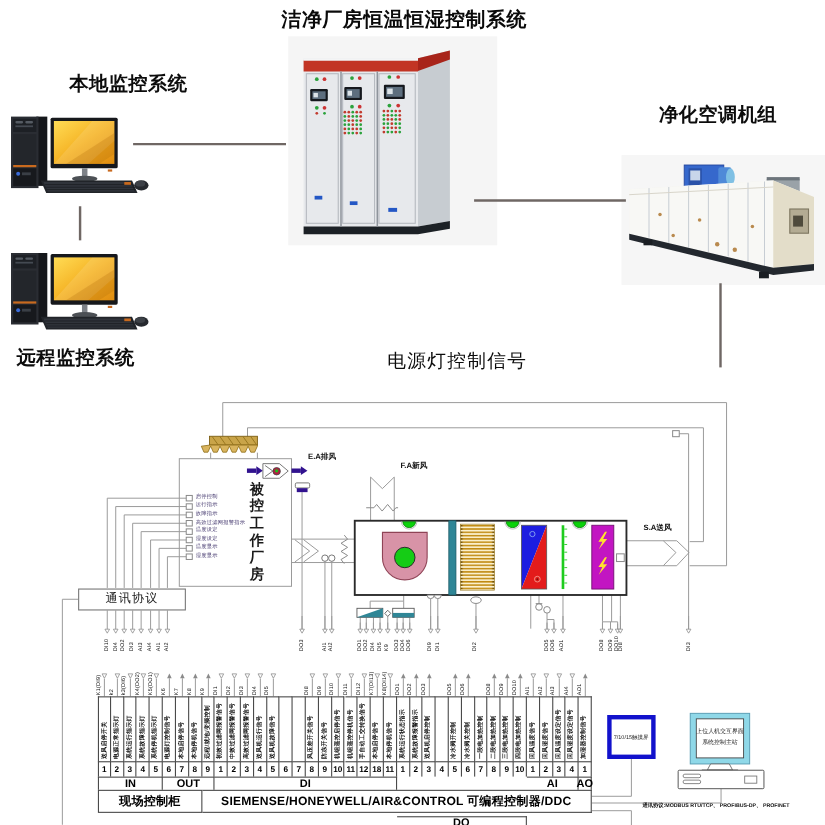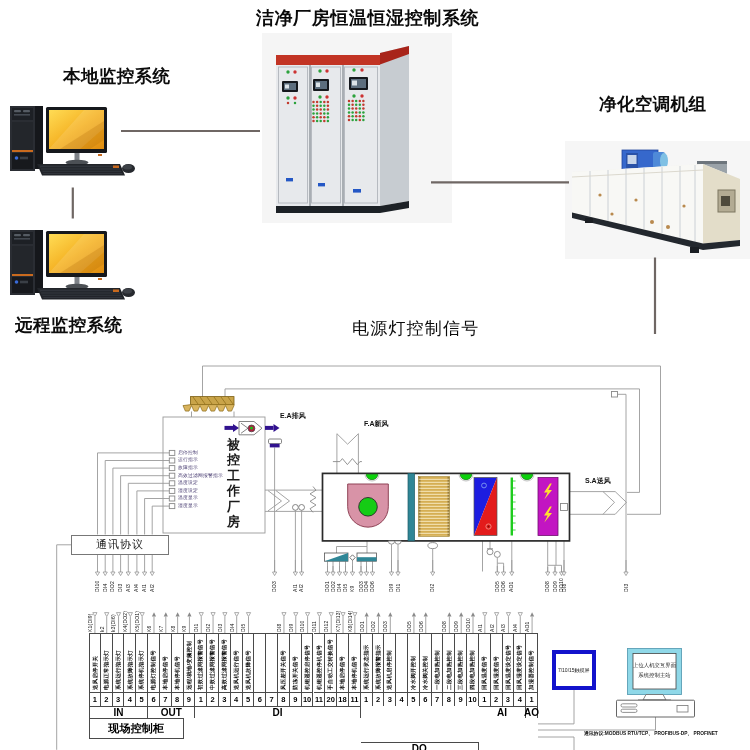--- a/index.html
+++ b/index.html
@@ -686,21 +686,21 @@
       <div class="cell  num" style="left: 301.684px; top: 692.4px; width: 11.8158px; height: 13.4px; border-top: 1px solid rgb(74, 74, 74);">10</div>
       <div class="rot" style="left: 300.492px; top: 632px; font-size: 5px; color: rgb(17, 17, 17); font-weight: 500; letter-spacing: 0.2px;">DI10</div>
       <div class="cell  " style="left: 313.5px; top: 633px; width: 11.8158px; height: 59.4px; border-top: 1px solid rgb(74, 74, 74);">
         <div class="rot" style="left: 3.10789px; top: 56.4px; font-size: 5.4px; color: rgb(13, 13, 13); letter-spacing: 0.3px; font-weight: 600; position: absolute;">机组遥控停机信号</div>
       </div>
       <div class="cell  num" style="left: 313.5px; top: 692.4px; width: 11.8158px; height: 13.4px; border-top: 1px solid rgb(74, 74, 74);">11</div>
       <div class="rot" style="left: 312.308px; top: 632px; font-size: 5px; color: rgb(17, 17, 17); font-weight: 500; letter-spacing: 0.2px;">DI11</div>
       <div class="cell  " style="left: 325.316px; top: 633px; width: 11.8158px; height: 59.4px; border-top: 1px solid rgb(74, 74, 74);">
         <div class="rot" style="left: 3.10789px; top: 56.4px; font-size: 5.4px; color: rgb(13, 13, 13); letter-spacing: 0.3px; font-weight: 600; position: absolute;">手自动工交转换信号</div>
       </div>
-      <div class="cell  num" style="left: 325.316px; top: 692.4px; width: 11.8158px; height: 13.4px; border-top: 1px solid rgb(74, 74, 74);">20</div>
+      <div class="cell  num" style="left: 325.316px; top: 692.4px; width: 11.8158px; height: 13.4px; border-top: 1px solid rgb(74, 74, 74);">12</div>
       <div class="rot" style="left: 324.124px; top: 632px; font-size: 5px; color: rgb(17, 17, 17); font-weight: 500; letter-spacing: 0.2px;">DI12</div>
       <div class="cell  " style="left: 337.132px; top: 633px; width: 11.8158px; height: 59.4px; border-top: 1px solid rgb(74, 74, 74);">
         <div class="rot" style="left: 3.10789px; top: 56.4px; font-size: 5.4px; color: rgb(13, 13, 13); letter-spacing: 0.3px; font-weight: 600; position: absolute;">本地启停信号</div>
       </div>
       <div class="cell  num" style="left: 337.132px; top: 692.4px; width: 11.8158px; height: 13.4px; border-top: 1px solid rgb(74, 74, 74);">18</div>
       <div class="rot" style="left: 335.939px; top: 632px; font-size: 5px; color: rgb(17, 17, 17); font-weight: 500; letter-spacing: 0.2px;">K7(DI13)</div>
       <div class="cell  " style="left: 348.947px; top: 633px; width: 11.8158px; height: 59.4px; border-top: 1px solid rgb(74, 74, 74);">
         <div class="rot" style="left: 3.10789px; top: 56.4px; font-size: 5.4px; color: rgb(13, 13, 13); letter-spacing: 0.3px; font-weight: 600; position: absolute;">本地停机信号</div>
       </div>
       <div class="cell  num" style="left: 348.947px; top: 692.4px; width: 11.8158px; height: 13.4px; border-top: 1px solid rgb(74, 74, 74);">11</div>
@@ -776,15 +776,16 @@
       </div>
       <div class="cell  num" style="left: 526.184px; top: 692.4px; width: 11.8158px; height: 13.4px; border-top: 1px solid rgb(74, 74, 74);">1</div>
       <div class="rot" style="left: 524.992px; top: 632px; font-size: 5px; color: rgb(17, 17, 17); font-weight: 500; letter-spacing: 0.2px;">AO1</div>
       <div class="cell cellL grp" style="left: 89px; top: 705.8px; width: 59.0789px; height: 12.2px; border-top: 1px solid rgb(74, 74, 74);">IN</div>
       <div class="cell grp" style="left: 148.079px; top: 705.8px; width: 47.2632px; height: 12.2px; border-top: 1px solid rgb(74, 74, 74);">OUT</div>
       <div class="cell grp" style="left: 195.342px; top: 705.8px; width: 165.421px; height: 12.2px; border-top: 1px solid rgb(74, 74, 74);">DI</div>
       <div class="cell grp" style="left: 360.763px; top: 705.8px; width: 118.158px; height: 12.2px; border-top: 1px solid rgb(74, 74, 74); margin-top: 36px;">DO</div>
       <div class="cell grp" style="left: 478.921px; top: 705.8px; width: 47.2632px; height: 12.2px; border-top: 1px solid rgb(74, 74, 74);">AI</div>
       <div class="cell grp" style="left: 526.184px; top: 705.8px; width: 11.8158px; height: 12.2px; border-top: 1px solid rgb(74, 74, 74);">AO</div>
       <div class="cell cellL bot" style="left: 89px; top: 718px; width: 94.5263px; height: 20.8px; border-top: 1px solid rgb(74, 74, 74); border-bottom: 1px solid rgb(74, 74, 74);">现场控制柜</div>
+      <div class="cell bot" style="left: 183.526px; top: 718px; width: 354.474px; height: 20.8px; border-top: 1px solid rgb(74, 74, 74); border-bottom: 1px solid rgb(74, 74, 74);">SIEMENSE/HONEYWELL/AIR&amp;CONTROL 可编程控制器/DDC</div>
     </div>
 
 </div>
 
 </body></html>

